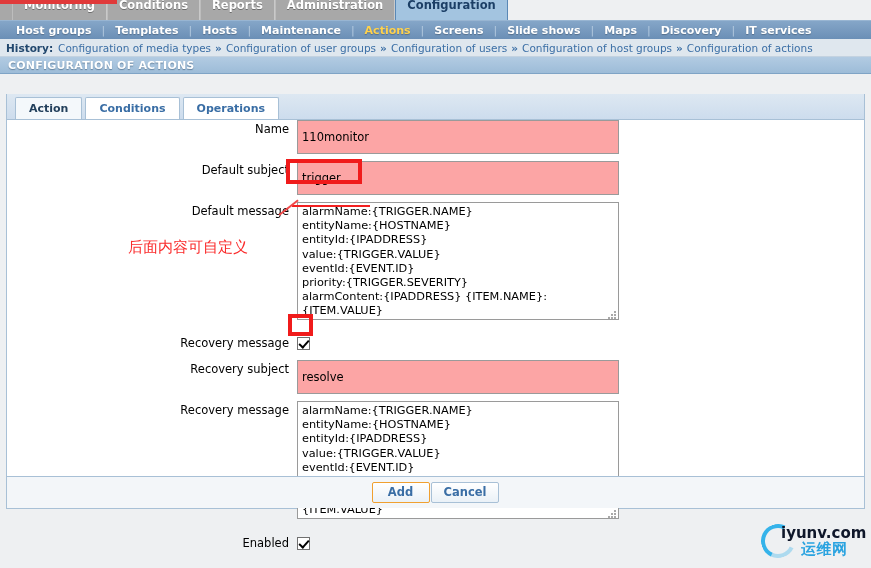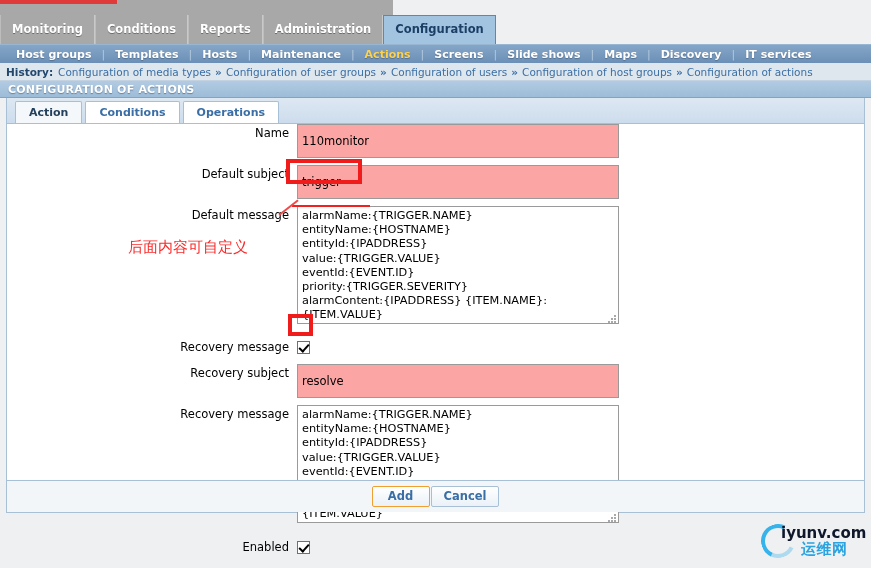--- a/index.html
+++ b/index.html
@@ -21,23 +21,23 @@
   .top-stripe {
     position: absolute; left: 0; top: 0;
     width: 117px; height: 4px;
     background: #e03a3a;
     z-index: 5;
   }
 
   
   .menu-primary {
     position: relative;
-    height: 44px;
+    height: 20px;
     background: #eef0f2;
-    padding-left: 0;
+    padding-left: 12px;
     display: flex;
     align-items: flex-end;
   }
   .menu-primary .mfill {
     position: absolute; left:0; top:0; height:29px; width: 393px;
     background: #a8a8a8;
   }
   .mtab {
     position: relative;
     z-index: 2;
@@ -143,20 +143,21 @@
     height: 415px;
     position: relative;
   }
   .tabstrip {
     height: 26px;
     background: linear-gradient(to bottom, #dde8f2 0%, #cddced 100%);
     border-bottom: 1px solid #a8c0d6;
     display: flex;
     align-items: flex-end;
     padding-left: 8px;
+    margin-top: 20px;
   }
   .ftab {
     height: 22px;
     line-height: 22px;
     padding: 0 13px;
     font-size: 11px;
     font-weight: bold;
     color: #3a6ea5;
     background: #ffffff;
     border: 1px solid #a8c0d6;

